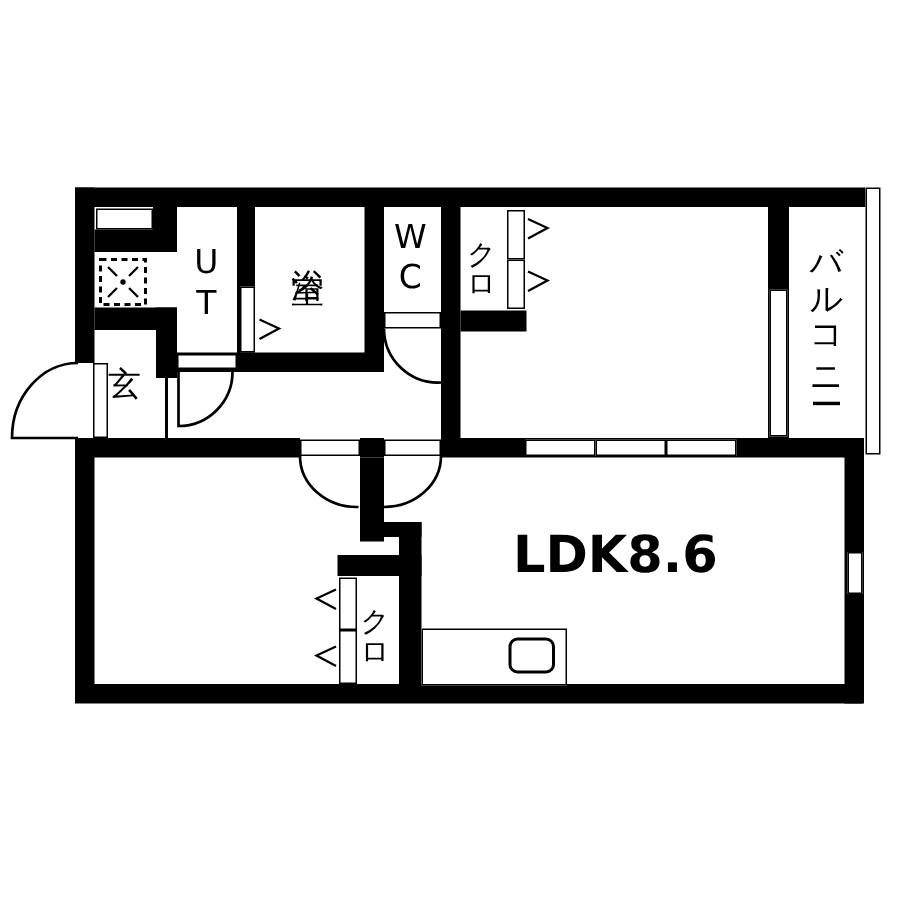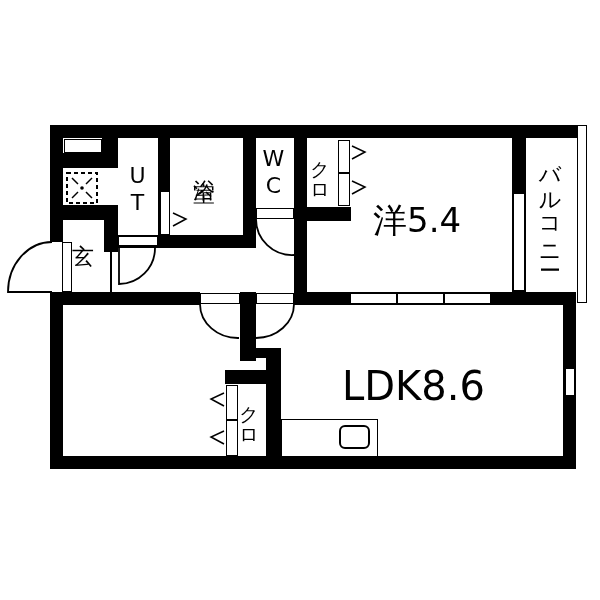--- a/index.html
+++ b/index.html
@@ -102,19 +102,18 @@
   <div class="f" style="left:62px;top:242px;width:10px;height:50px;"></div>
   <div style="position:absolute;left:110px;top:246px;width:2px;height:46px;background:#000;"></div>
   <svg style="left:6px;top:240px;" width="48" height="54">
     <path d="M46,2 A44,50 0 0 0 2,52 L46,52" fill="none" stroke="#000" stroke-width="1.8"></path>
   </svg>
 
   <div class="lbl v" style="left:126px;top:163px;font-size:22px;">UT</div>
   <div class="lbl v" style="left:193px;top:162px;font-size:22px;">浴室</div>
   <div class="lbl v" style="left:262px;top:146px;font-size:22px;">WC</div>
   <div class="lbl v" style="left:311px;top:148px;font-size:19px;">クロ</div>
-  <div class="lbl" style="left:373px;top:203px;font-size:34px;">洋5.4</div>
   <div class="lbl v" style="left:539px;top:150px;font-size:22px;">バルコニー</div>
   <div class="lbl" style="left:72px;top:246px;font-size:22px;">玄</div>
   <div class="lbl v" style="left:240px;top:393px;font-size:19px;">クロ</div>
-  <div class="lbl" style="left:342px;top:366px;font-size:40px;">LDK8.6</div>
+  <div class="lbl" style="left:342px;top:353px;font-size:34px;font-weight:bold;">LDK8.6</div>
 
 </div>
 
 </body></html>

